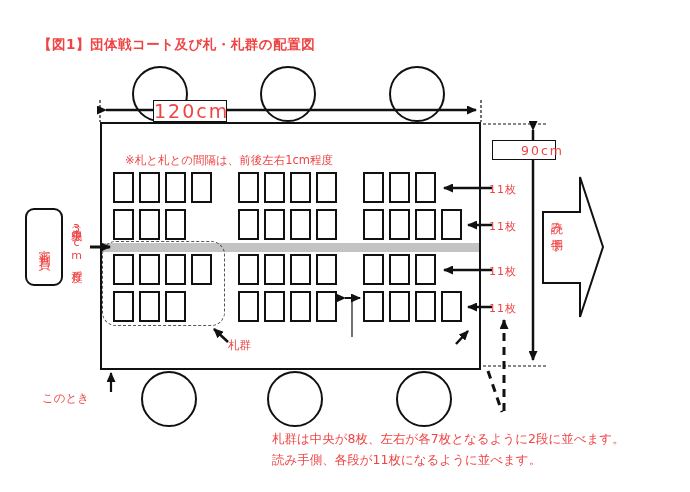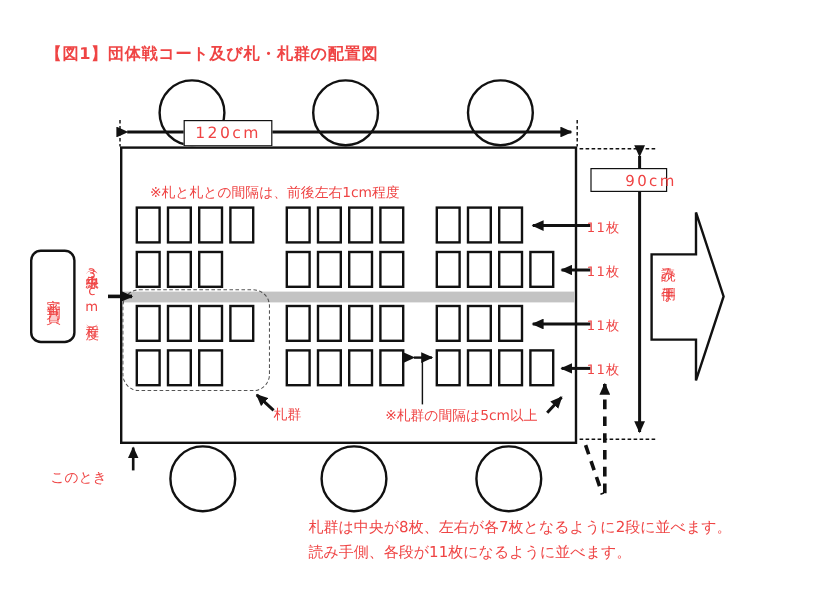--- a/index.html
+++ b/index.html
@@ -13,35 +13,35 @@
          box-sizing:border-box;background:#fff;}
   .band{left:102px;top:243px;width:377px;height:9px;background:#c3c3c3;}
   .card{position:absolute;width:21px;height:31px;border:2px solid #111;
         box-sizing:border-box;background:#fff;}
   .dashbox{left:102px;top:241px;width:123px;height:85px;border:1.6px dashed #555;
            border-radius:14px;box-sizing:border-box;}
   svg.overlay{position:absolute;left:0;top:0;pointer-events:none;}
   .note{font-size:11.5px;white-space:nowrap;}
   .measure-box{border:1px solid #111;background:#fff;text-align:center;
                letter-spacing:2px;box-sizing:border-box;}
-  .box120{left:153px;top:100px;width:74px;height:22px;font-size:13px;line-height:21px;}
+  .box120{left:153px;top:100px;width:74px;height:22px;font-size:19px;line-height:21px;}
   .box90{left:492px;top:140px;width:64px;height:20px;font-size:12.5px;line-height:19px;padding-left:28px;}
   .rowcount{left:489px;width:40px;height:14px;font-size:11px;letter-spacing:1px;white-space:nowrap;}
   .rc1{top:182px;} .rc2{top:219px;} .rc3{top:264px;} .rc4{top:301px;}
   .vtext{writing-mode:vertical-rl;text-orientation:upright;white-space:nowrap;}
   .referee{left:25px;top:208px;width:38px;height:78px;border:2px solid #111;
            border-radius:9px;box-sizing:border-box;display:flex;align-items:center;
            justify-content:center;}
   .referee .vtext{font-size:12px;letter-spacing:5px;}
   .centerline{left:68px;top:220px;height:132px;font-size:11px;letter-spacing:0.5px;}
   .reader{left:548px;top:213px;height:70px;font-size:12px;letter-spacing:1px;}
   .fudagroup{left:211px;top:338px;margin-left:17px;}
   .gapnote{left:321px;top:339px;}
   .partition{left:42px;top:391px;}
-  .caption{left:257px;top:428px;font-size:12.5px;line-height:21px;white-space:nowrap;}
+  .caption{left:272px;top:428px;font-size:12.5px;line-height:21px;white-space:nowrap;}
 </style>
 </head>
 <body>
 
 <div class="stage">
 
   <div class="abs title">【図1】団体戦コート及び札・札群の配置図</div>
 
   <div class="abs court"></div>
 
@@ -156,21 +156,20 @@
 
   <div class="abs referee">
     <div class="vtext">審判員</div>
   </div>
 
   <div class="abs vtext centerline">中央線（3cm程度）</div>
 
   <div class="abs vtext reader">読み手側</div>
 
   <div class="abs note fudagroup">札群</div>
-  <div class="abs note gapnote">※札群の間隔は5cm以上</div>
   <div class="abs note partition">このとき</div>
 
   <div class="abs caption">
     <div>札群は中央が8枚、左右が各7枚となるように2段に並べます。</div>
     <div>読み手側、各段が11枚になるように並べます。</div>
   </div>
 
 </div>
 
 </body></html>

